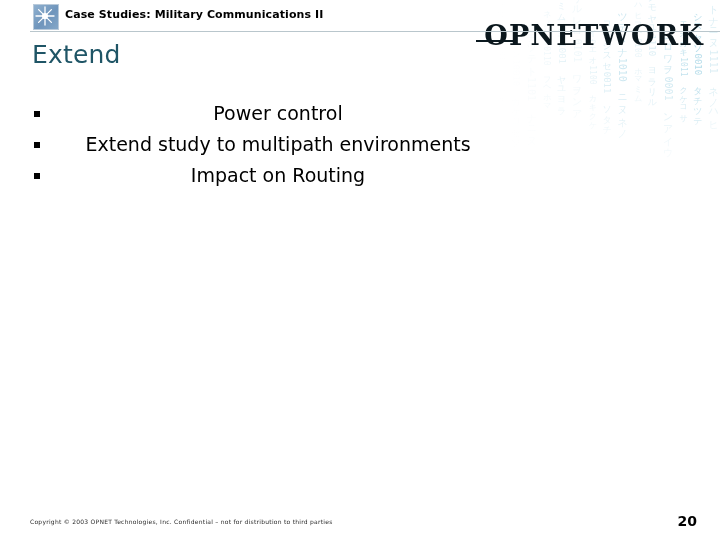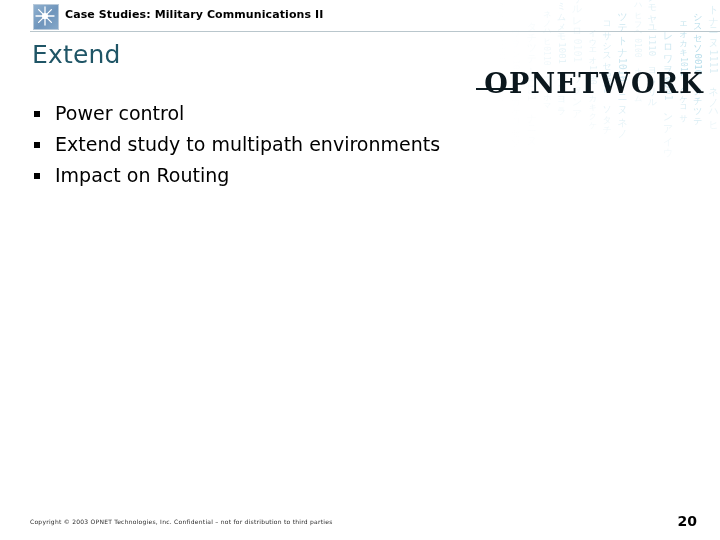--- a/index.html
+++ b/index.html
@@ -59,21 +59,20 @@
 
   
   #logo-block {
     position: absolute;
     top: 14px;
     right: 14px;
     width: 230px;
     height: 78px;
     text-align: right;
     pointer-events: none;
-    margin-top: 48px;
   }
   #logo-rule {
     position: absolute;
     left: 0;
     top: 26px;
     width: 38px;
     height: 2px;
     background: #0c1a20;
   }
   #logo-word {
@@ -154,20 +153,21 @@
     white-space: nowrap;
   }
   #bullet-list {
     position: absolute;
     left: 31px;
     top: 98px;
     width: 470px;
     list-style: none;
     margin: 0;
     padding: 0;
+    text-align: center;
   }
   #bullet-list li {
     position: relative;
     padding-left: 24px;
     font-size: 19px;
     line-height: 31px;
     color: #000000;
     white-space: nowrap;
   }
   #bullet-list li .bullet-marker {

